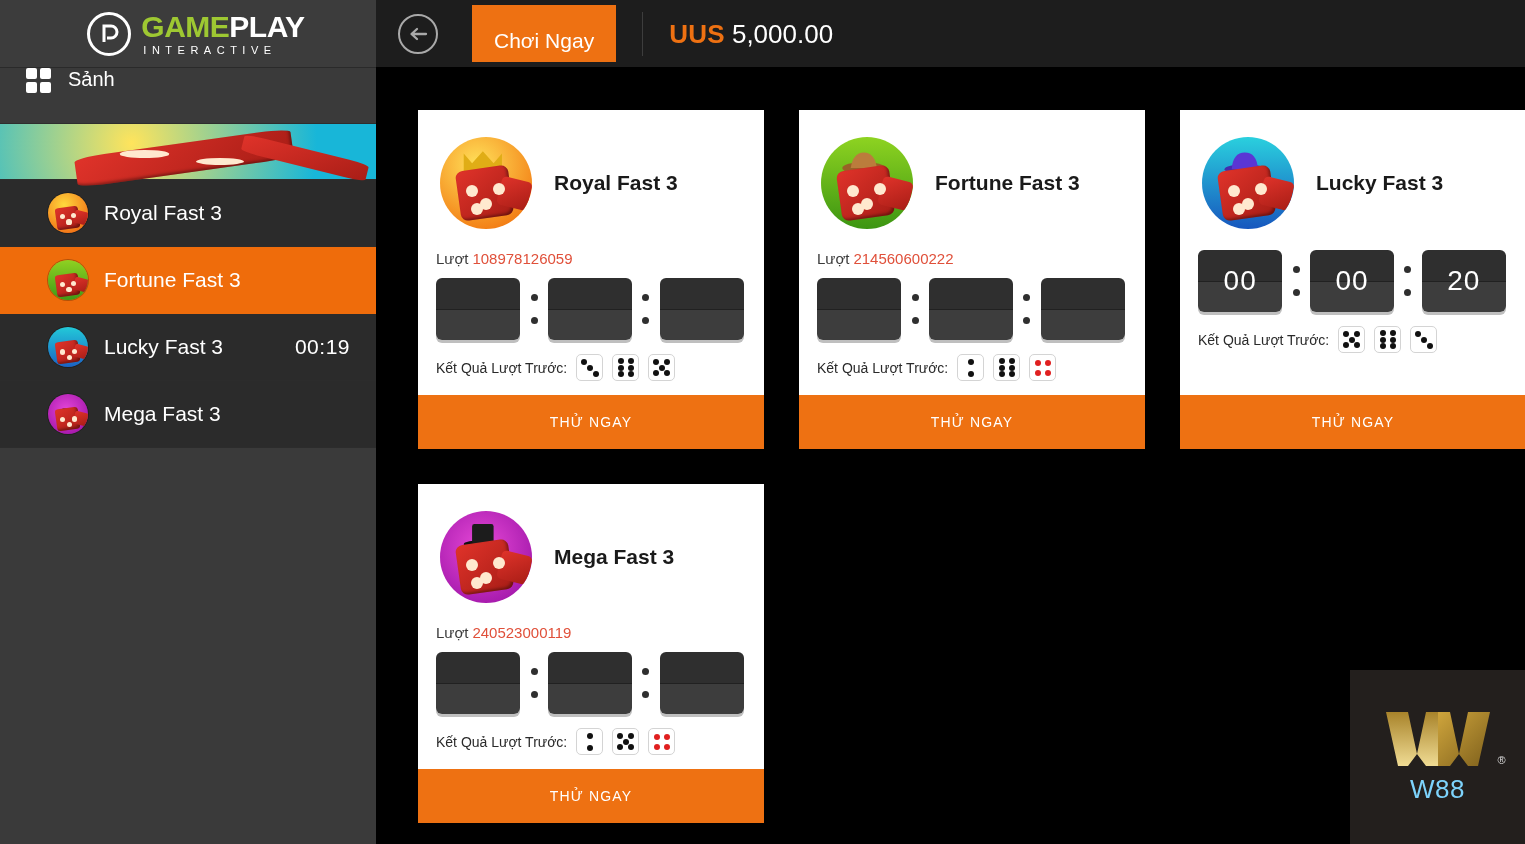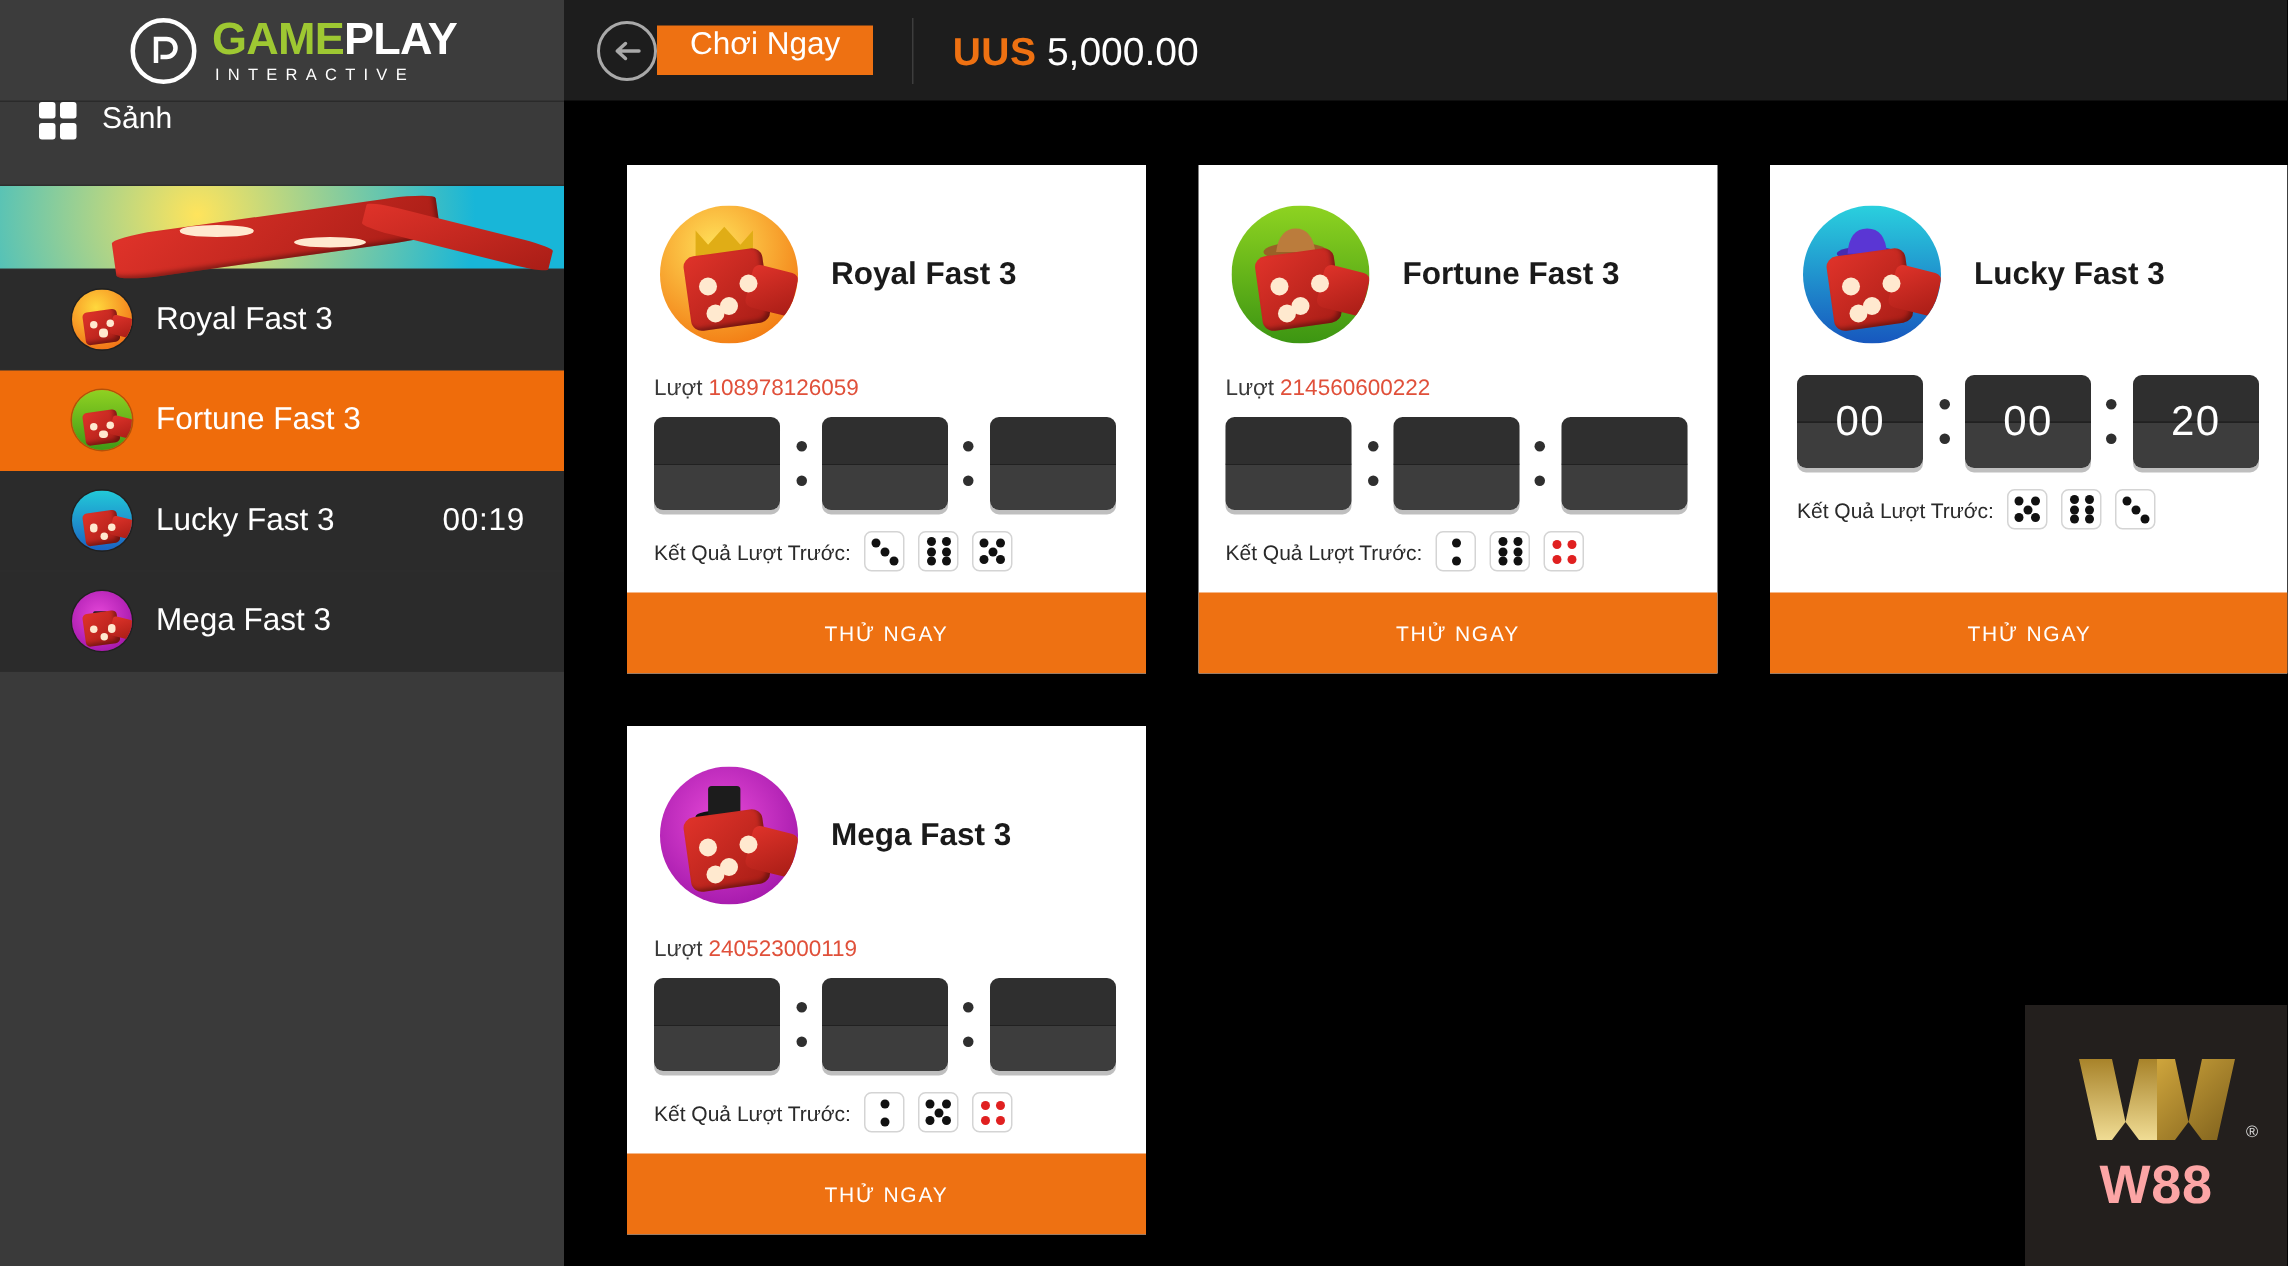--- a/index.html
+++ b/index.html
@@ -112,23 +112,24 @@
     display: flex; align-items: center; padding: 0 0 0 22px;
     border-bottom: 1px solid #000;
   }
   .back-btn {
     width: 40px; height: 40px; border-radius: 50%;
     border: 2px solid #a9a9a9;
     display: flex; align-items: center; justify-content: center;
     cursor: pointer; flex: 0 0 40px;
   }
   .play-now {
+    margin-left: 34px;
     background: #ee7112; color: #fff;
     font-size: 21px;
-    padding: 1px 22px 9px;
+    padding: 24px 22px 9px;
     border: none; cursor: pointer;
     line-height: 1.1;
   }
   .vdiv { width: 1px; height: 44px; background: #3d3d3d; margin-left: 26px; }
   .balance { margin-left: 26px; font-size: 26px; line-height: 1; }
   .balance .cur { color: #ee7112; font-weight: bold; letter-spacing: 0.3px; }
   .balance .amt { color: #fff; margin-left: 7px; }
 
   .board { position: relative; padding: 42px 0 0 42px; }
   .cards { display: flex; flex-wrap: wrap; gap: 35px 35px; width: 1110px; }
@@ -201,21 +202,21 @@
   }
 
   .w88 {
     position: absolute; right: 0; bottom: 0;
     width: 175px; height: 174px;
     background: #231f1d;
     display: flex; flex-direction: column;
     align-items: center; justify-content: center;
   }
   .w88 .mark { position: relative; }
-  .w88 .txt { color: #fca5a5; font-size: 36px; font-weight: bold; letter-spacing: 0.5px; margin-top: 2px; }
+  .w88 .txt { color: #7dd3fc; font-size: 26px; font-weight: normal; letter-spacing: 0.5px; margin-top: 2px; }
   .w88 .reg { position: absolute; right: -14px; bottom: 6px; color:#ddd; font-size: 11px; }
 </style>
 </head>
 <body>
 
 <div class="app">
 
   <div class="sidebar">
 
     <div class="brand">

